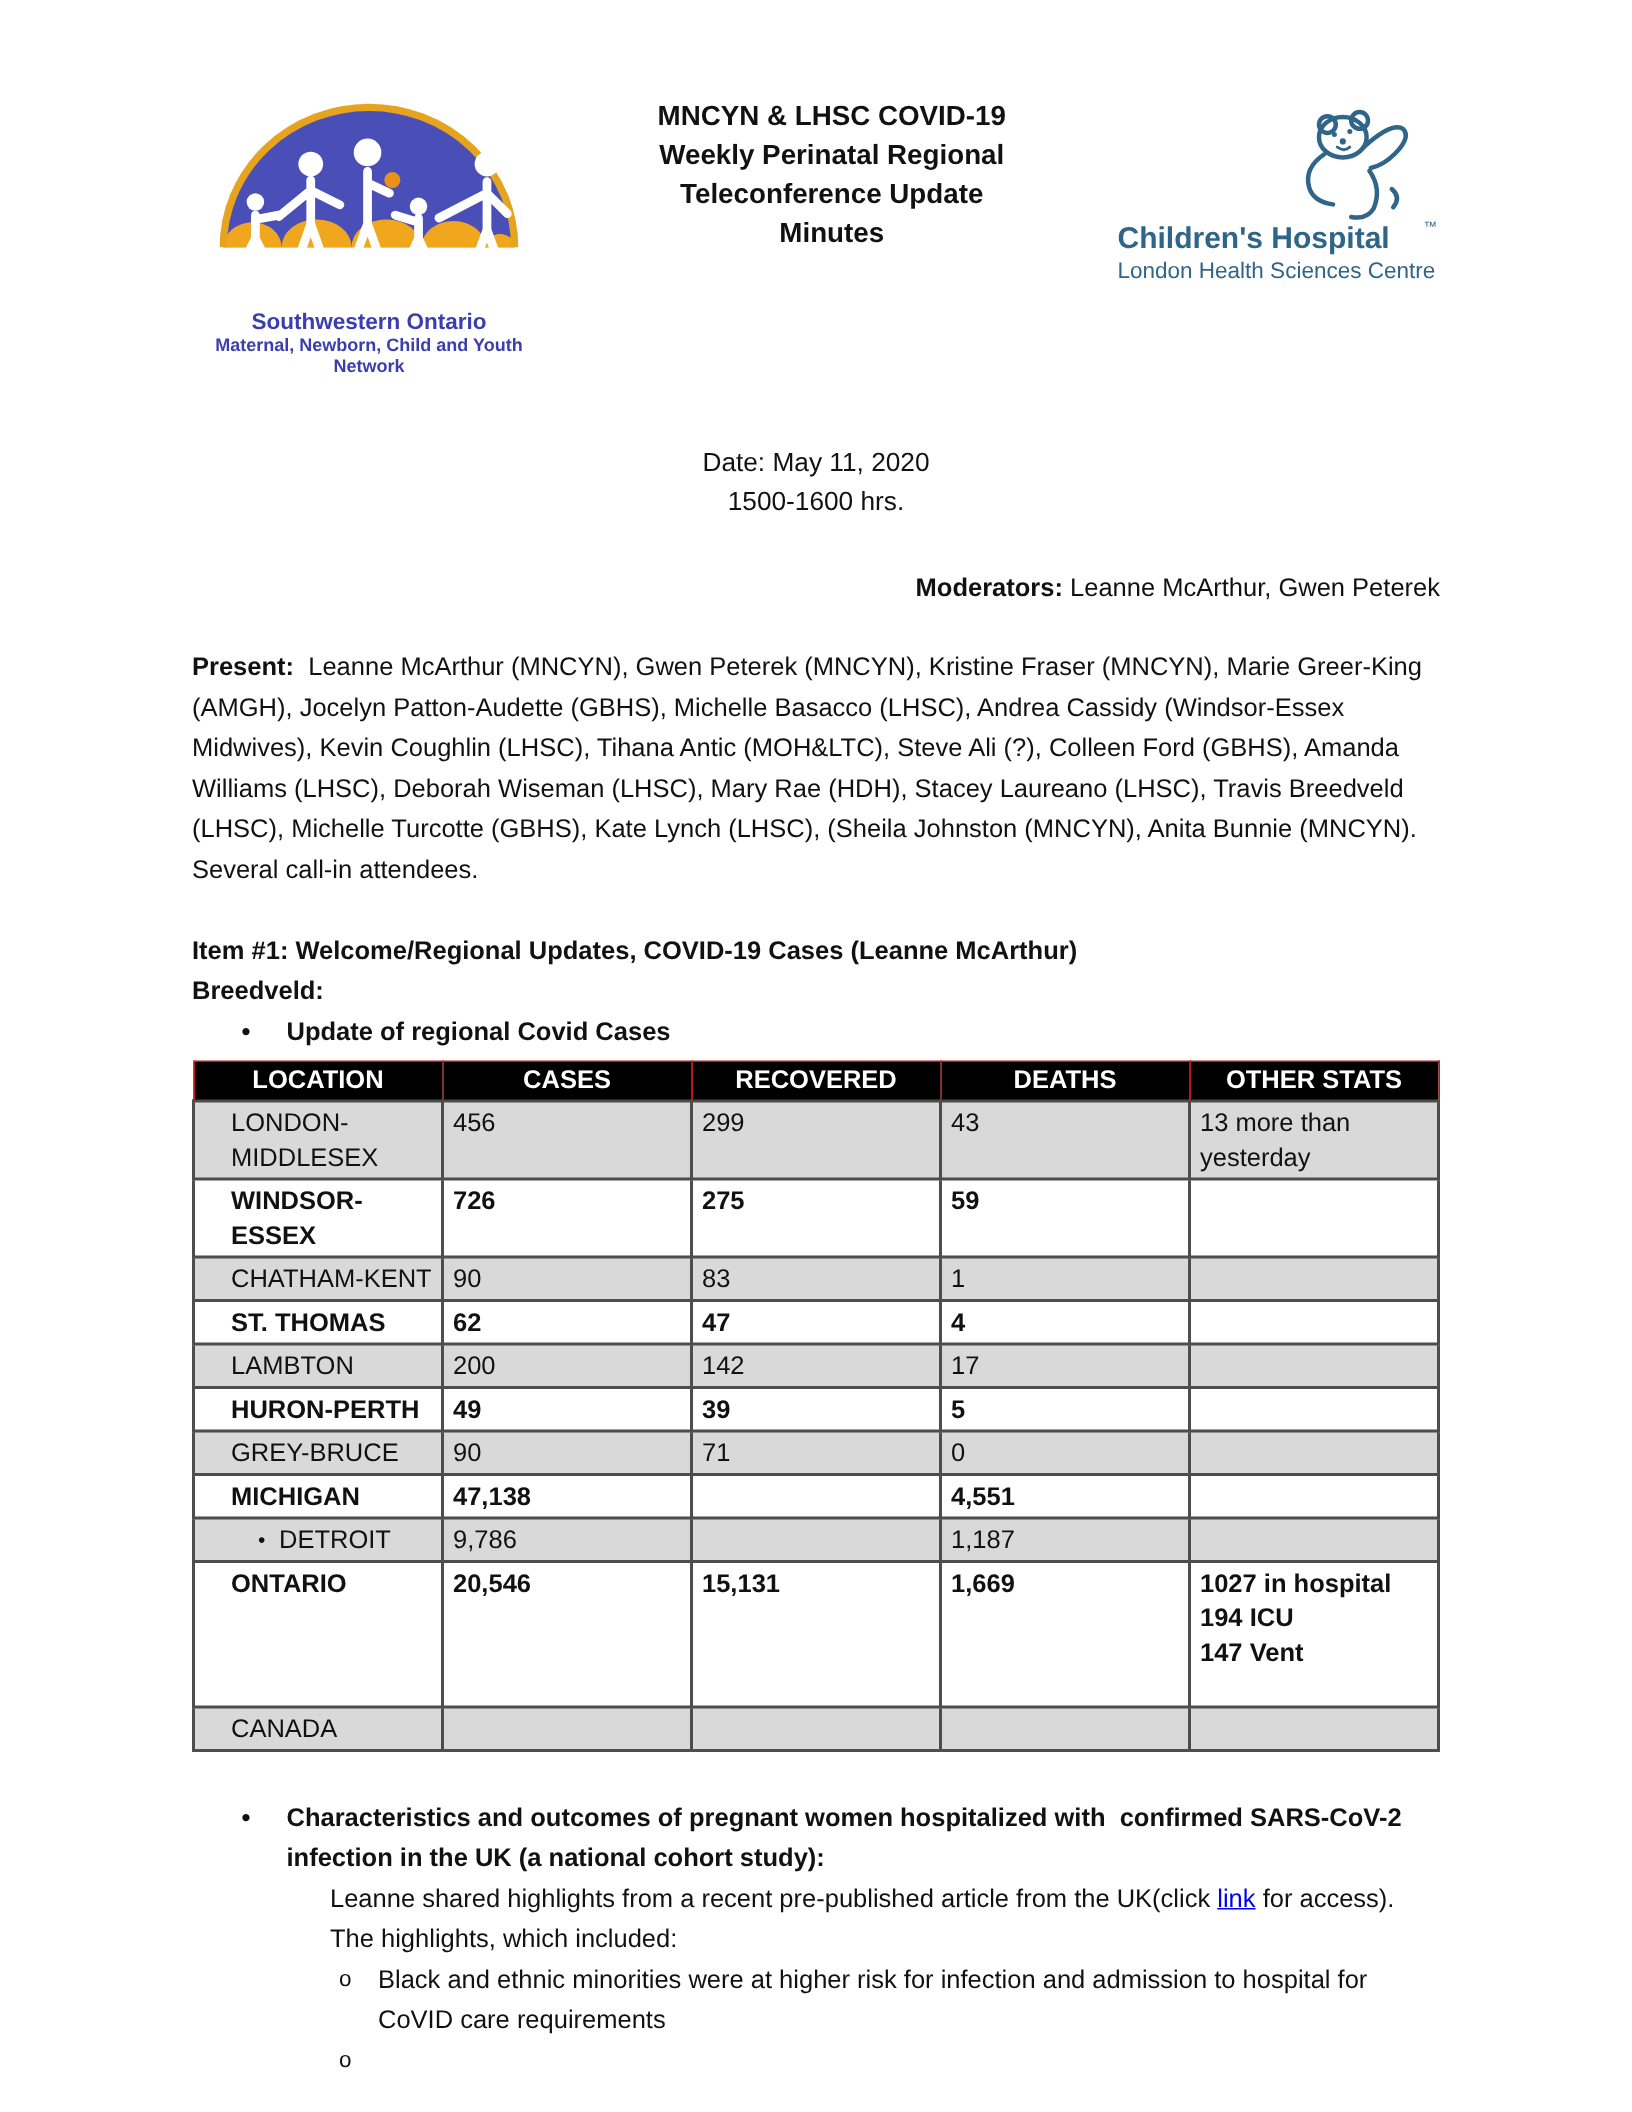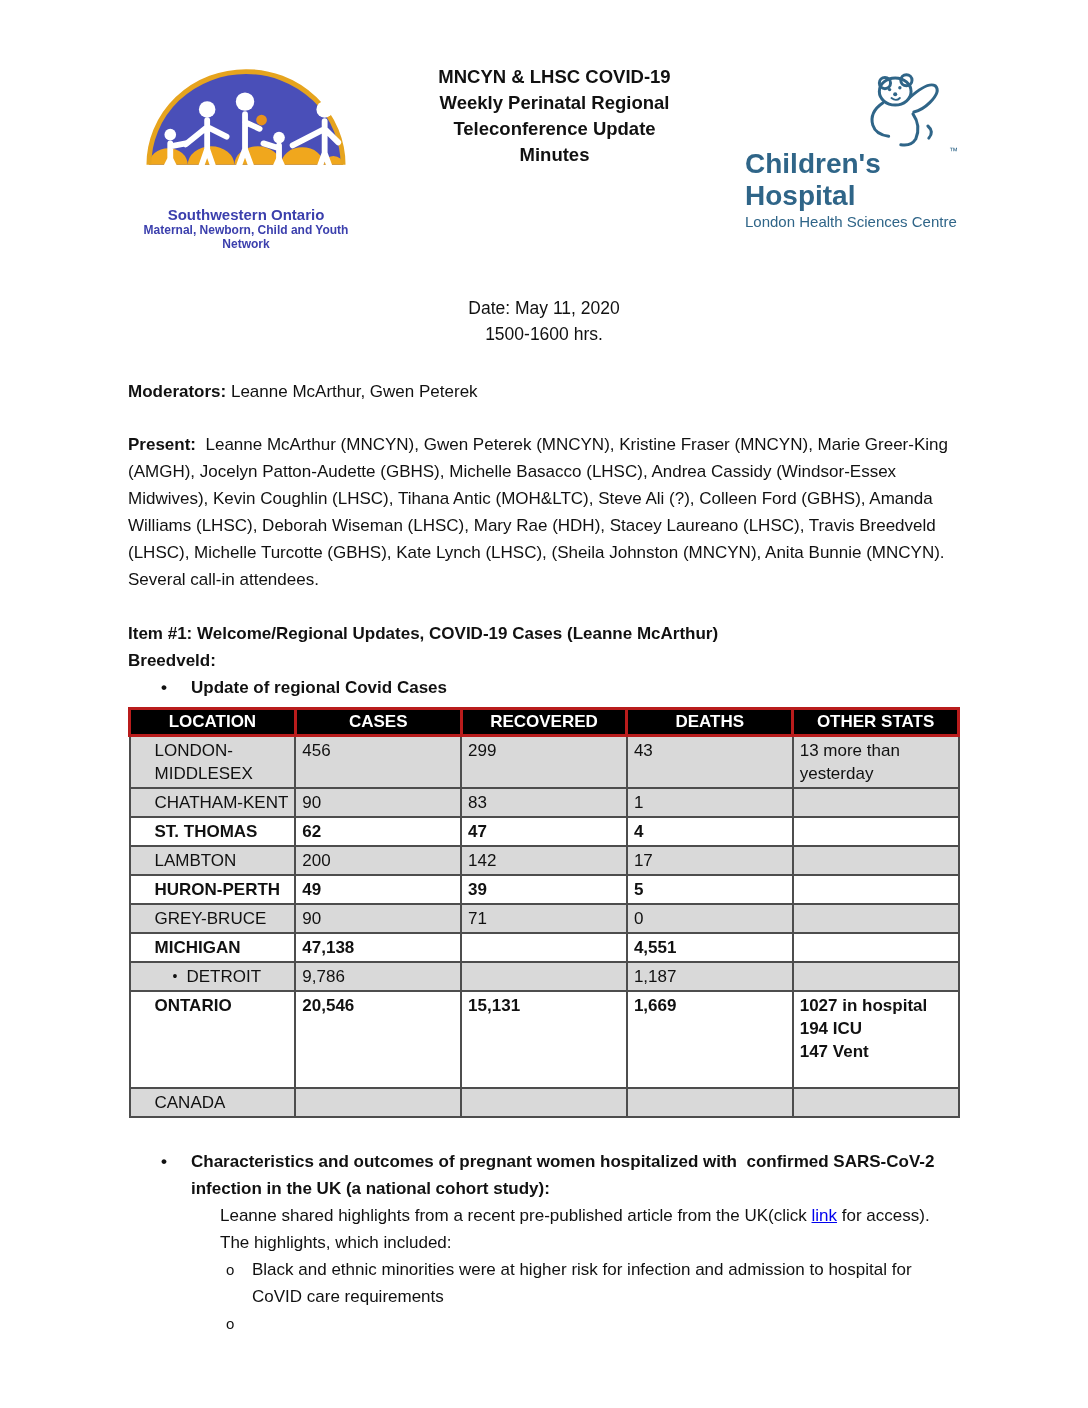--- a/index.html
+++ b/index.html
@@ -12,49 +12,49 @@
   
   .header { display:flex; align-items:flex-start; }
   .logo-left { width:236px; flex:none; text-align:center; }
   .logo-left svg { display:block; margin:0 auto; }
   .mncyn-text1 { font-size:15px; font-weight:700; color:#3b3fad; margin-top:16px; }
   .mncyn-text2 { font-size:12px; font-weight:700; color:#3b3fad; }
   .title-block { flex:1; text-align:center; padding-top:8px; font-weight:700; font-size:18.5px; line-height:26px; }
   .logo-right { width:215px; flex:none; position:relative; height:152px; padding-top:14px; }
   .logo-right svg { display:block; margin-left:auto; margin-right:6px; }
   .chl-tm { position:absolute; right:2px; top:90px; font-size:9px; color:#2f6588; }
-  .chl-name { font-size:28px; font-weight:700; color:#2f6588; letter-spacing:0px; margin-top:-6px; }
+  .chl-name { font-size:20px; font-weight:700; color:#2f6588; letter-spacing:0px; margin-top:-6px; }
   .chl-sub { font-size:15px; color:#2f6588; margin-top:1px; }
   
   .center { text-align:center; }
   .date-block { margin-top:44px; font-size:17.5px; line-height:26px; }
   .para { font-size:17px; line-height:27px; white-space:pre-wrap; }
   .bold { font-weight:700; }
-  .mods { margin-top:31px; }
+  .mods { margin-top:31px;text-align:right; }
   .present { margin-top:26px; }
   .item-head { margin-top:27px; font-weight:700; font-size:17px; line-height:27px; }
   .disc { font-weight:700; font-size:17px; line-height:27px; }
   .li { display:flex; font-size:17px; line-height:27px; }
   .li .marker { flex:none; }
   .level1 { padding-left:33px; }
   .level1 .marker { width:30px; font-weight:700; }
   .level1 .li-text { font-weight:700; white-space:pre-wrap; }
   .study-head { margin-top:30px; }
   .study-head .li-text { width:770px; }
   .study-para { margin-left:92px; width:740px; margin-top:0; }
   .sub { padding-left:98px; }
   .sub .marker { width:26px; font-size:15px; }
   .sub .li-text { width:706px; white-space:pre-wrap; }
   a.doclink { color:#0000ee; text-decoration:underline; }
   
   table.covid { border-collapse:collapse; width:832px; margin-top:6px; table-layout:fixed; }
   table.covid col { width:20%; }
   table.covid th {
     background:#000; color:#fff; font-size:17px; font-weight:700;
-    padding:2px 4px; border:3px solid #b91c1c; text-align:center; height:26px;
+    padding:2px 4px; border:1px solid #b91c1c; text-align:center; height:26px;
   }
   table.covid td {
     border:2px solid #4d4d4d; font-size:17px; line-height:23px;
     padding:2px 6px; text-align:left; vertical-align:top; height:25px;
   }
   table.covid td.loc { text-align:left; padding-left:24px; }
   tr.shade td { background:#d9d9d9; }
   tr.boldrow td { font-weight:700; }
   tr.tall td { height:97px; }
   td .cell-bullet { display:inline-block; width:14px; margin-left:18px; font-size:14px; vertical-align:top; }
@@ -158,20 +158,27 @@
         </tr>
       </thead>
     <tbody>
         <tr class="shade ">
           <td class="loc"><span>LONDON-MIDDLESEX</span></td>
           <td>456</td>
           <td>299</td>
           <td>43</td>
           <td class="other">13 more than yesterday</td>
         </tr>
+        <tr class="boldrow ">
+          <td class="loc"><span>WINDSOR-ESSEX</span></td>
+          <td>726</td>
+          <td>275</td>
+          <td>59</td>
+          <td class="other"></td>
+        </tr>
         <tr class="shade ">
           <td class="loc"><span>CHATHAM-KENT</span></td>
           <td>90</td>
           <td>83</td>
           <td>1</td>
           <td class="other"></td>
         </tr>
         <tr class="boldrow ">
           <td class="loc"><span>ST. THOMAS</span></td>
           <td>62</td>

